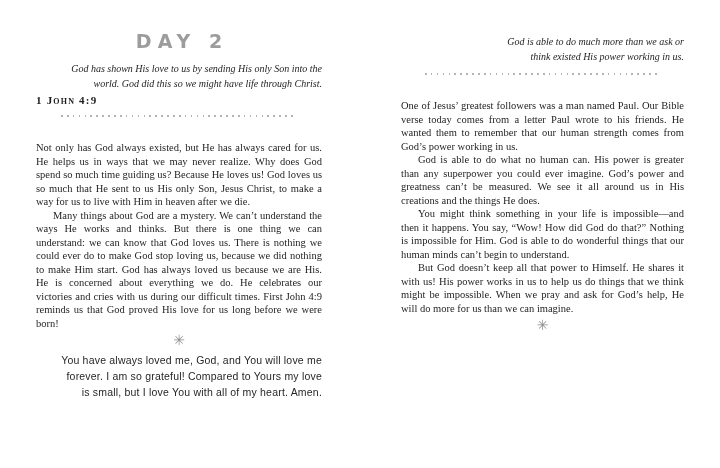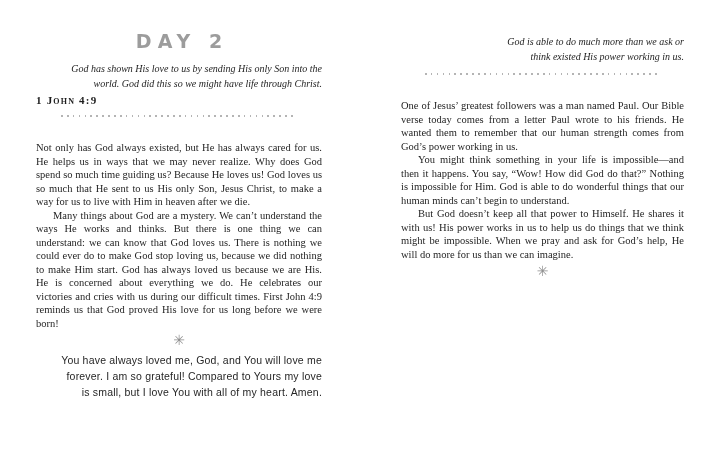--- a/index.html
+++ b/index.html
@@ -117,19 +117,20 @@
 forever. I am so grateful! Compared to Yours my love
 is small, but I love You with all of my heart. Amen.</div>
   </section>
 
   <section class="page page-right">
     <div class="verse">God is able to do much more than we ask or
 think existed His power working in us.</div>
     <div class="divider"></div>
     <div class="body-text">
       <p>One of Jesus’ greatest followers was a man named Paul. Our Bible verse today comes from a letter Paul wrote to his friends. He wanted them to remember that our human strength comes from God’s power working in us.</p>
+      <p class="indent">God is able to do what no human can. His power is greater than any superpower you could ever imagine. God’s power and greatness can’t be measured. We see it all around us in His creations and the things He does.</p>
       <p class="indent">You might think something in your life is impossible—and then it happens. You say, “Wow! How did God do that?” Nothing is impossible for Him. God is able to do wonderful things that our human minds can’t begin to understand.</p>
       <p class="indent">But God doesn’t keep all that power to Himself. He shares it with us! His power works in us to help us do things that we think might be impossible. When we pray and ask for God’s help, He will do more for us than we can imagine.</p>
     </div>
     <div class="ornament">✳</div>
   </section>
 
 </div>
 
 </body></html>

